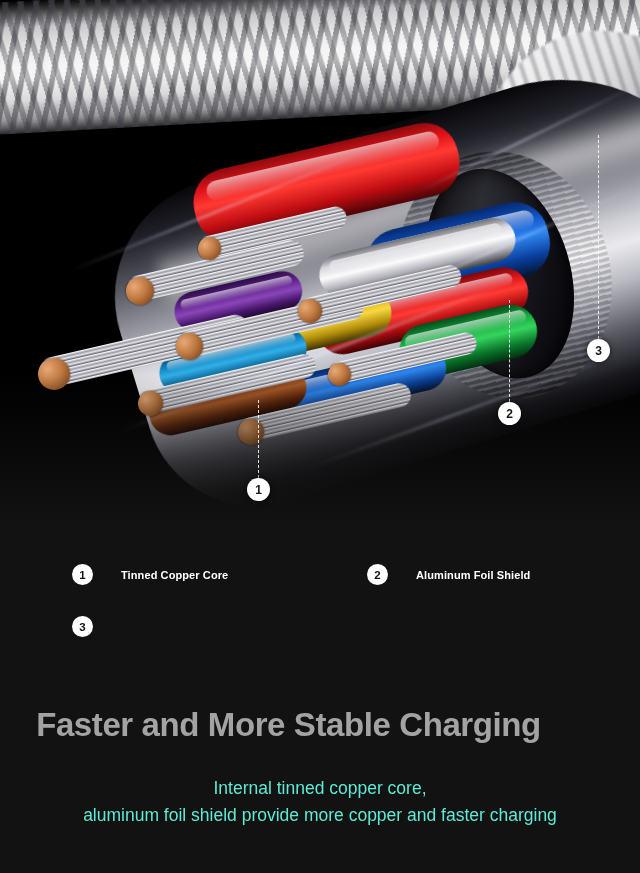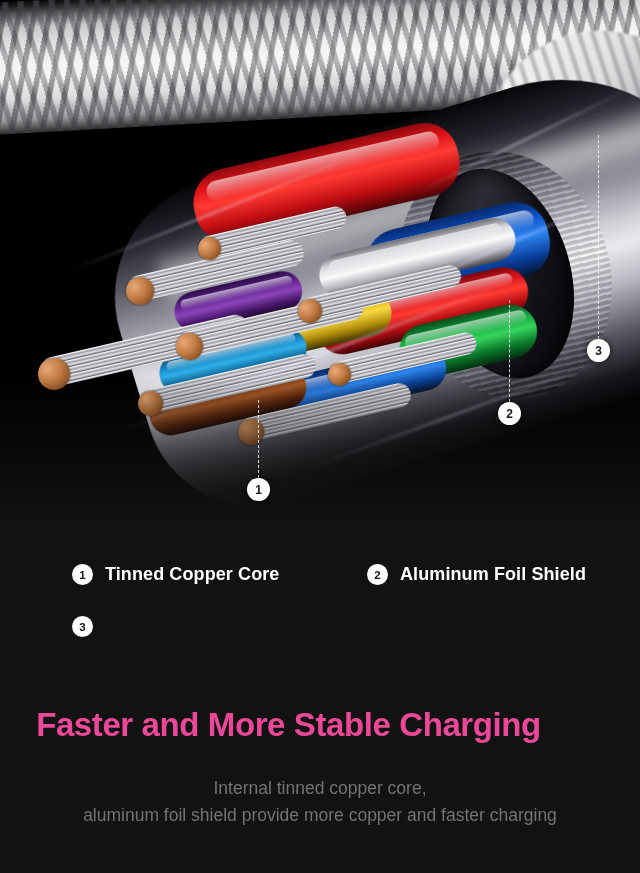--- a/index.html
+++ b/index.html
@@ -168,34 +168,34 @@
   
   .legend { position:absolute; left:0; top:556px; width:640px; z-index:60; }
   .legend-row { position:absolute; display:flex; align-items:center; }
   .badge {
     width:21px; height:21px; border-radius:50%;
     background:#ffffff; color:#141417;
     display:flex; align-items:center; justify-content:center;
     font-size:11.5px; font-weight:bold; flex:0 0 auto;
   }
   .legend-label {
-    margin-left:12px; color:#ffffff;
-    font-size:18px; font-weight:bold; letter-spacing:0.1px;
+    margin-left:28px; color:#ffffff;
+    font-size:11px; font-weight:bold; letter-spacing:0.1px;
     white-space:nowrap;
   }
 
   
   .headline {
     position:absolute; left:0; top:706px; width:577px;
-    text-align:center; color:#ec4899;
+    text-align:center; color:#a3a3a3;
     font-size:33px; font-weight:bold; letter-spacing:-0.4px;
   }
   .subcopy {
     position:absolute; left:0; top:775px; width:640px;
-    text-align:center; color:#737373;
+    text-align:center; color:#5eead4;
     font-size:17.5px; line-height:27px; font-weight:normal;
   }
 </style>
 </head>
 <body>
 
 <div class="page">
 
   <div class="photo">
 

